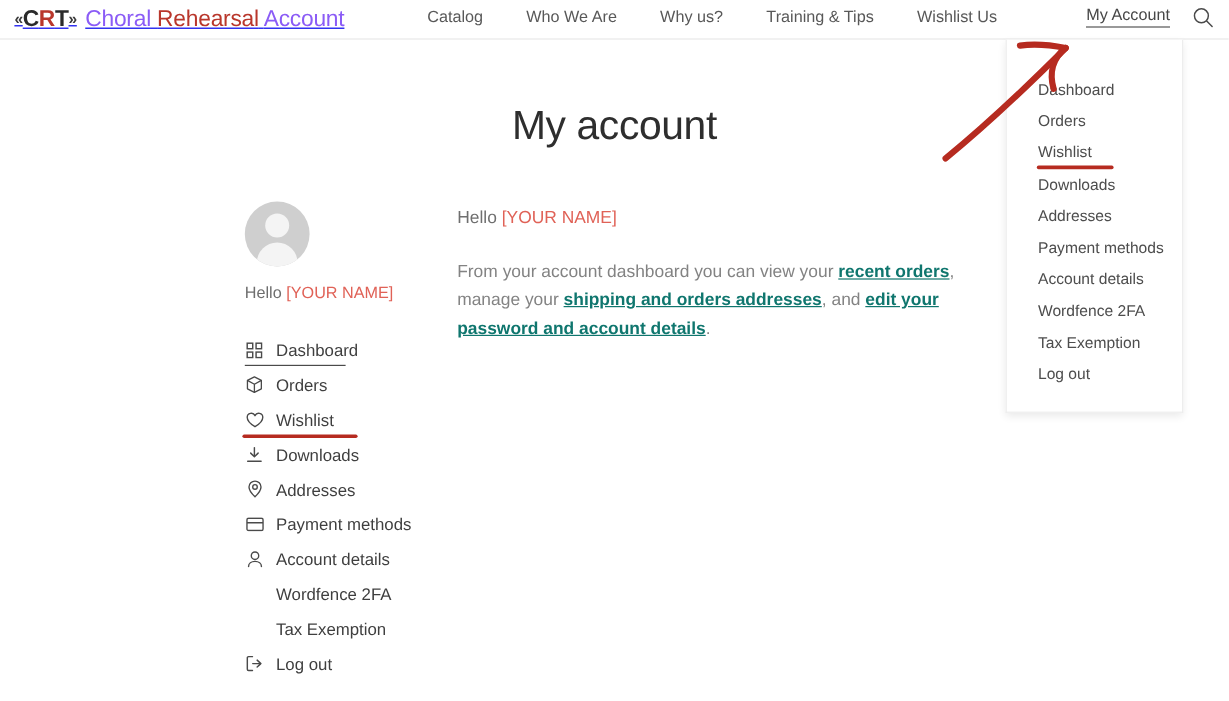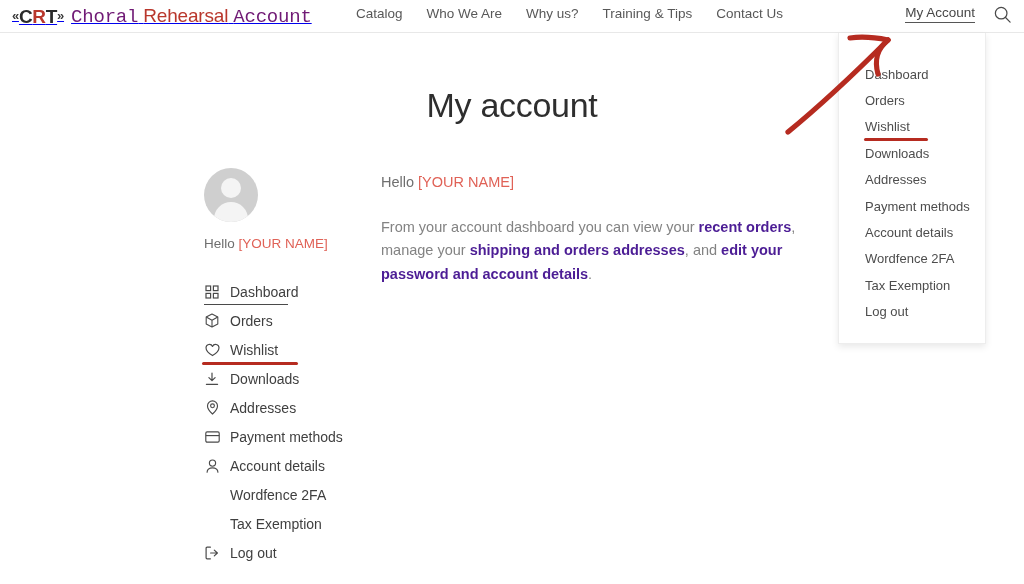--- a/index.html
+++ b/index.html
@@ -51,29 +51,29 @@
     top: -1px;
   }
   .brand-mark .c-let,
   .brand-mark .t-let { color: #2b2b2b; }
   .brand-mark .r-let { color: #b9372c; }
   .brand-words {
     font-size: 19px;
     letter-spacing: -0.2px;
     line-height: 1;
   }
-  .brand-words .w-dark { color: #701a75; font-family: Liberation Mono, monospace; }
+  .brand-words .w-dark { color: #8b5cf6; }
   .brand-words .w-red  { color: #b9372c; }
 
   .main-nav {
     position: absolute;
     left: 356px;
     top: 6px;
     display: flex;
-    gap: 0;
+    gap: 12px;
     align-items: center;
     font-size: 13.5px;
   }
   .main-nav a {
     color: #585858;
     text-decoration: none;
     padding: 0 12px;
     white-space: nowrap;
   }
   .main-nav a:first-child { padding-left: 0; }
@@ -204,21 +204,21 @@
     color: #6f6f6f;
     margin: 0 0 26px 0;
   }
   .greeting .placeholder { color: #e06257; }
   .dash-desc {
     font-size: 14.5px;
     color: #838383;
     line-height: 1.62;
     margin: 0;
   }
-  .dash-desc strong { color: #4c1d95; font-weight: bold; }
+  .dash-desc strong { color: #0f766e; font-weight: bold; text-decoration: underline; }
 
   
   .account-dropdown {
     position: absolute;
     left: 838px;
     top: 33px;
     width: 148px;
     height: 311px;
     background: #ffffff;
     border: 1px solid #ededed;
@@ -279,21 +279,21 @@
     <span class="brand-words"><span class="w-dark">Choral</span>
       <span class="w-red">Rehearsal</span>
       <span class="w-dark">Account</span></span>
   </a>
 
   <nav class="main-nav">
     <a href="#">Catalog</a>
     <a href="#">Who We Are</a>
     <a href="#">Why us?</a>
     <a href="#">Training &amp; Tips</a>
-    <a href="#">Contact Us</a>
+    <a href="#">Wishlist Us</a>
   </nav>
 
   <div class="header-right">
     <a class="my-account-link" href="#">My Account</a>
     <span>
       <svg class="search-icon" viewBox="0 0 20 20" fill="none" stroke="#4a4a4a" stroke-width="1.3">
         <circle cx="8.6" cy="8.6" r="6.1"></circle>
         <line x1="13.2" y1="13.2" x2="18" y2="18" stroke-linecap="round"></line>
       </svg>
     </span>

